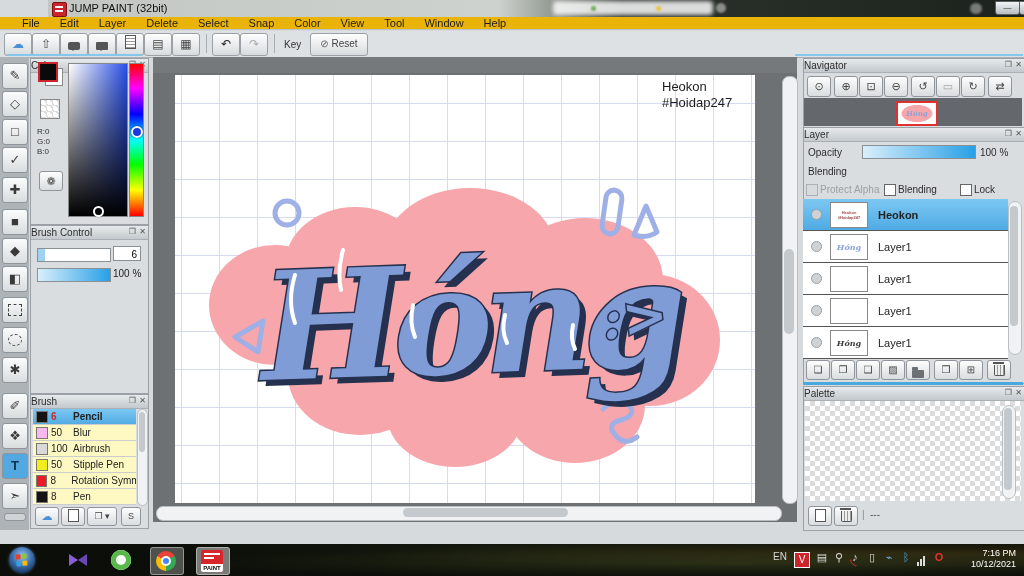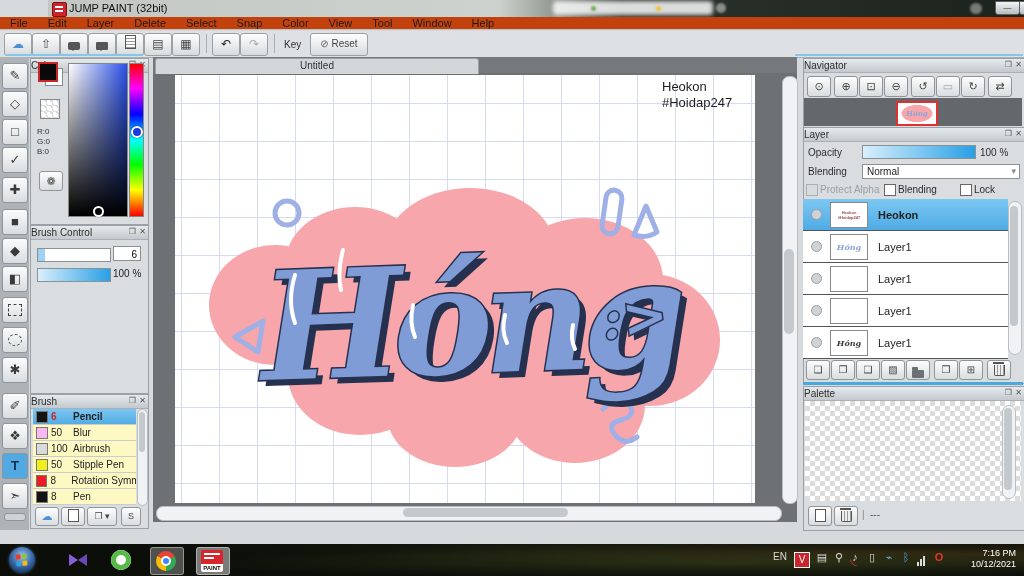--- a/index.html
+++ b/index.html
@@ -10,22 +10,22 @@
   .titlebar{left:0;top:0;width:1024px;height:17px;
     background:linear-gradient(90deg,#c3c7c3 0%,#ced2ce 44%,#8a918a 50%,#2c322c 56%,#1a201a 100%);margin-left:48px;}
   .apptitle{left:21px;top:2px;font-size:11px;color:#101010;}
   .appicon{left:4px;top:2px;width:13px;height:13px;background:#c9252b;border:1px solid #7c1014;border-radius:2px;}
   .appicon i{position:absolute;left:2px;width:8px;height:2px;background:#fff;}
   .blurtab{background:rgba(250,250,252,.85);border-radius:4px;filter:blur(2px);}
   .winbtn{width:23px;height:12px;top:1px;background:linear-gradient(#f2f4f5,#b8bdc1);
     border:1px solid #5a5f63;border-radius:0 0 3px 3px;font-size:8px;line-height:11px;
     text-align:center;color:#222;}
   
-  .menubar{left:0;top:17px;width:1024px;height:13px;background:#c2410c;border-bottom:1px solid #bfc4c7;
-    display:flex;align-items:center;padding-left:0;box-sizing:border-box;text-align:right;}
+  .menubar{left:0;top:17px;width:1024px;height:13px;background:#eab308;border-bottom:1px solid #bfc4c7;
+    display:flex;align-items:center;padding-left:12px;box-sizing:border-box;text-align:right;}
   .menuitem{font-size:11px;color:#1c1c1c;padding:0 10px;}
   .toolbar{left:0;top:31px;width:1024px;height:26px;background:#dde1e3;border-bottom:1px solid #a9aeb2;}
   .tbbtn{top:2px;width:26px;height:21px;background:linear-gradient(#fefefe,#d8dcde);
     border:1px solid #9aa0a4;border-radius:3px;text-align:center;line-height:20px;font-size:12px;color:#444;}
   .bub{display:inline-block;width:12px;height:8px;background:#555;border-radius:2px;position:relative;top:2px;}
   .bub:after{content:"";position:absolute;left:2px;bottom:-4px;border:3px solid transparent;border-top-color:#555;}
   .bub.sq{border-radius:1px;}
   .docic{display:inline-block;width:9px;height:12px;background:#fff;border:1px solid #555;position:relative;top:1px;
     background-image:repeating-linear-gradient(#fff 0 2px,#999 2px 3px);}
   .vsep{top:3px;width:1px;height:19px;background:#a9aeb2;}
@@ -278,21 +278,20 @@
   <div class="abs scrolltrack" style="left:137px;top:409px;width:9px;height:95px">
     <div class="scrollthumb" style="position:absolute;left:1px;top:2px;width:6px;height:40px"></div>
   </div>
   <div class="abs sbtn" style="left:35px;top:507px;width:22px;height:17px;line-height:16px;font-size:11px;color:#4b8fd6">☁</div>
   <div class="abs sbtn" style="left:61px;top:507px;width:22px;height:17px;line-height:16px"><span class="pageic"></span></div>
   <div class="abs sbtn" style="left:87px;top:507px;width:28px;height:17px;line-height:16px;font-size:9px"><span>❐</span> ▾</div>
   <div class="abs sbtn" style="left:121px;top:507px;width:18px;height:17px;line-height:16px;font-size:9px">S</div>
 
   <div class="abs workspace"></div>
   <div class="abs tabrow"></div>
-  <div class="abs tab">Untitled</div>
 
   <div class="abs canvas">
     <svg width="580" height="428" viewBox="0 0 580 428">
       <g style="fill: rgb(247, 166, 171);">
         <ellipse cx="100" cy="230" rx="66" ry="60"></ellipse>
         <ellipse cx="180" cy="190" rx="70" ry="58"></ellipse>
         <ellipse cx="295" cy="175" rx="85" ry="62"></ellipse>
         <ellipse cx="300" cy="270" rx="92" ry="78"></ellipse>
         <ellipse cx="185" cy="300" rx="72" ry="60"></ellipse>
         <ellipse cx="410" cy="205" rx="78" ry="62"></ellipse>
@@ -363,21 +362,20 @@
     <div class="ptitle">
       <span>Layer</span>
       <span class="pico" style="right:12px">❒</span>
       <span class="pico" style="right:2px">✕</span>
     </div>
   </div>
   <span class="abs lbl10" style="left:808px;top:147px">Opacity</span>
   <div class="abs slidertrack bluefill" style="left:862px;top:145px;width:112px;height:12px"></div>
   <span class="abs lbl10" style="left:980px;top:147px">100 %</span>
   <span class="abs lbl10" style="left:808px;top:166px">Blending</span>
-  <div class="abs selectbox" style="left:862px;top:164px;width:152px;height:13px">Normal</div>
   <span class="abs ckbx dis" style="left:806px;top:184px"></span>
   <span class="abs lbl10 dis" style="left:820px;top:184px">Protect Alpha</span>
   <span class="abs ckbx" style="left:884px;top:184px"></span>
   <span class="abs lbl10" style="left:898px;top:184px">Blending</span>
   <span class="abs ckbx" style="left:960px;top:184px"></span>
   <span class="abs lbl10" style="left:974px;top:184px">Lock</span>
 
   <div class="abs lrow sel" style="top:199px">
     <span class="ldot"></span>
     <span class="lthumb">

